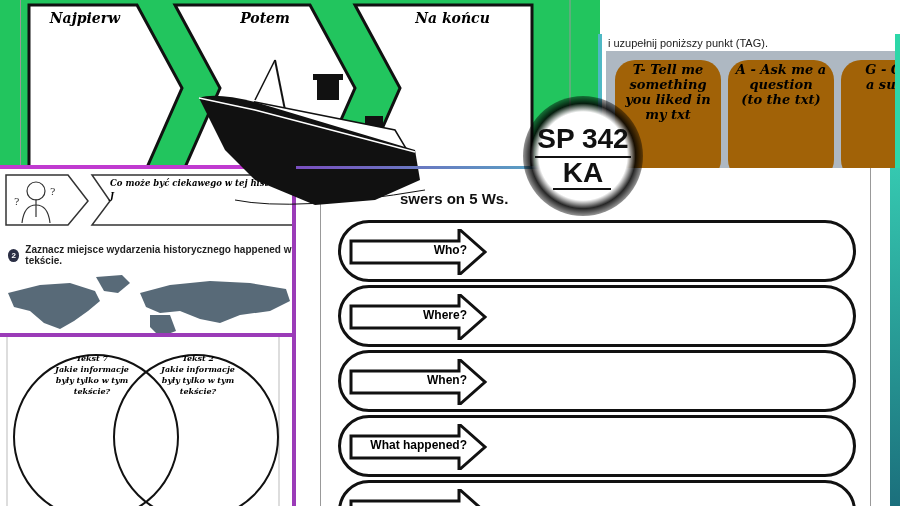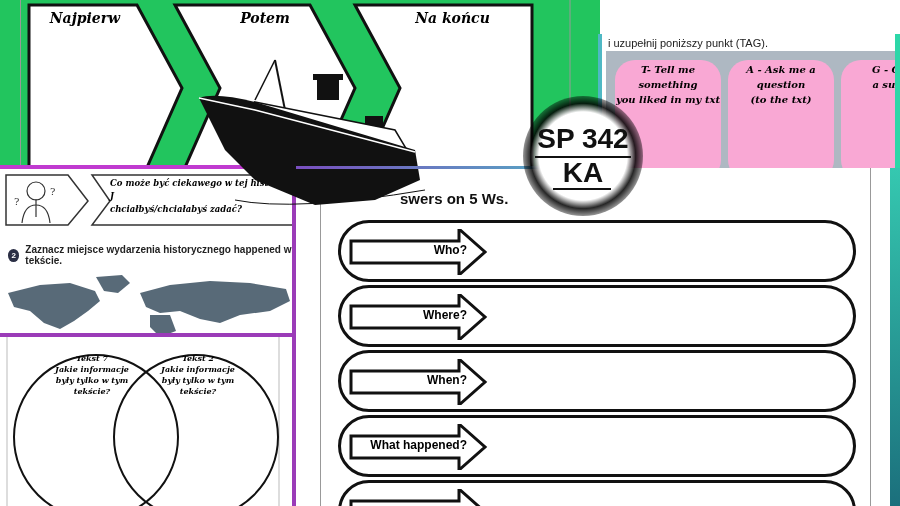--- a/index.html
+++ b/index.html
@@ -9,21 +9,21 @@
 
   
   #ws-seq { left:0; top:0; width:600px; height:190px; background:#22c55e; }
   #ws-seq .vline { position:absolute; left:20px; top:0; width:1px; height:190px; background:#999; }
   .chev-label { position:absolute; top:10px; font-size:14px; text-align:center; }
 
   
   #ws-tag { left:598px; top:0; width:302px; height:168px; background:#fff; border-left:4px solid #4fb8c4; border-right:5px solid #2dd7a8; border-bottom:4px solid #35c8b0; box-sizing:border-box; overflow:hidden;margin-top:34px; }
   #ws-tag .intro { position:absolute; left:6px; top:3px; font-size:11px; color:#222; white-space:nowrap; font-family:"Liberation Sans", sans-serif; }
   #ws-tag .board { position:absolute; left:4px; top:17px; width:300px; height:138px; background:#aeb8c2; }
-  .tag-card { position:absolute; top:9px; width:106px; height:118px; background:#f9a8d4; border-radius:20px; font-size:10px; text-align:center; padding-top:2px; line-height:15px; }
+  .tag-card { position:absolute; top:9px; width:106px; height:118px; background:#a16207; border-radius:20px; font-size:13px; text-align:center; padding-top:2px; line-height:15px; }
 
   
   #ws-5w { left:300px; top:168px; width:600px; height:338px; background:#fff; }
   #ws-5w .title { position:absolute; left:100px; top:22px; font-size:15px; font-weight:bold; font-family:"Liberation Sans", sans-serif; color:#111;text-align:center; }
   #ws-5w .vline-l { position:absolute; left:20px; top:0; width:1px; height:338px; background:#999; }
   #ws-5w .vline-r { position:absolute; left:570px; top:0; width:1px; height:338px; background:#999; }
   #ws-5w .teal-edge { position:absolute; left:590px; top:0; width:10px; height:338px; background:linear-gradient(#35c8b0,#1b6f7c); }
   .w-row { position:absolute; left:38px; width:518px; height:62px; border:3px solid #111; border-radius:32px; background:#fff; box-sizing:border-box; }
   .w-arrow { position:absolute; left:8px; top:6px; }
   .w-label { position:absolute; left:14px; top:20px; width:112px; text-align:right; font-size:12px; font-weight:bold; font-family:"Liberation Sans", sans-serif; color:#000000; }
@@ -126,21 +126,20 @@
   </svg>
   <svg class="abs" style="left:12px;top:8px" width="50" height="48">
     <circle cx="24" cy="14" r="9" fill="none" stroke="#333" stroke-width="1.2"></circle>
     <path d="M10,46 Q12,28 24,28 Q36,28 38,46" fill="none" stroke="#333" stroke-width="1.2"></path>
     <line x1="24" y1="22" x2="24" y2="40" stroke="#333" stroke-width="1.2"></line>
     <text x="2" y="28" font-size="10" fill="#333">?</text>
     <text x="38" y="18" font-size="10" fill="#333">?</text>
   </svg>
   <div class="q-text serif-it">
     <div>Co może być ciekawego w tej historii? J</div>
-    <div>chciałbyś/chciałabyś zadać?</div>
   </div>
   <div class="task">
     <span class="num-badge">2</span>
     <span>Zaznacz miejsce wydarzenia historycznego happened w tekście.</span>
   </div>
   <svg class="abs" style="left:0;top:102px" width="296" height="66">
     <path d="M8,22 L40,14 L70,12 L95,20 L100,30 L88,40 L74,50 L60,58 L44,52 L30,40 L14,36 Z" fill="#586a78"></path>
     <path d="M96,6 L122,4 L130,12 L118,22 L104,20 Z" fill="#586a78"></path>
     <path d="M140,22 L170,14 L210,10 L250,12 L286,18 L290,30 L270,40 L240,44 L220,52 L200,48 L180,40 L160,42 L146,36 Z" fill="#586a78"></path>
     <path d="M150,44 L170,44 L176,60 L160,66 L150,56 Z" fill="#586a78"></path>

